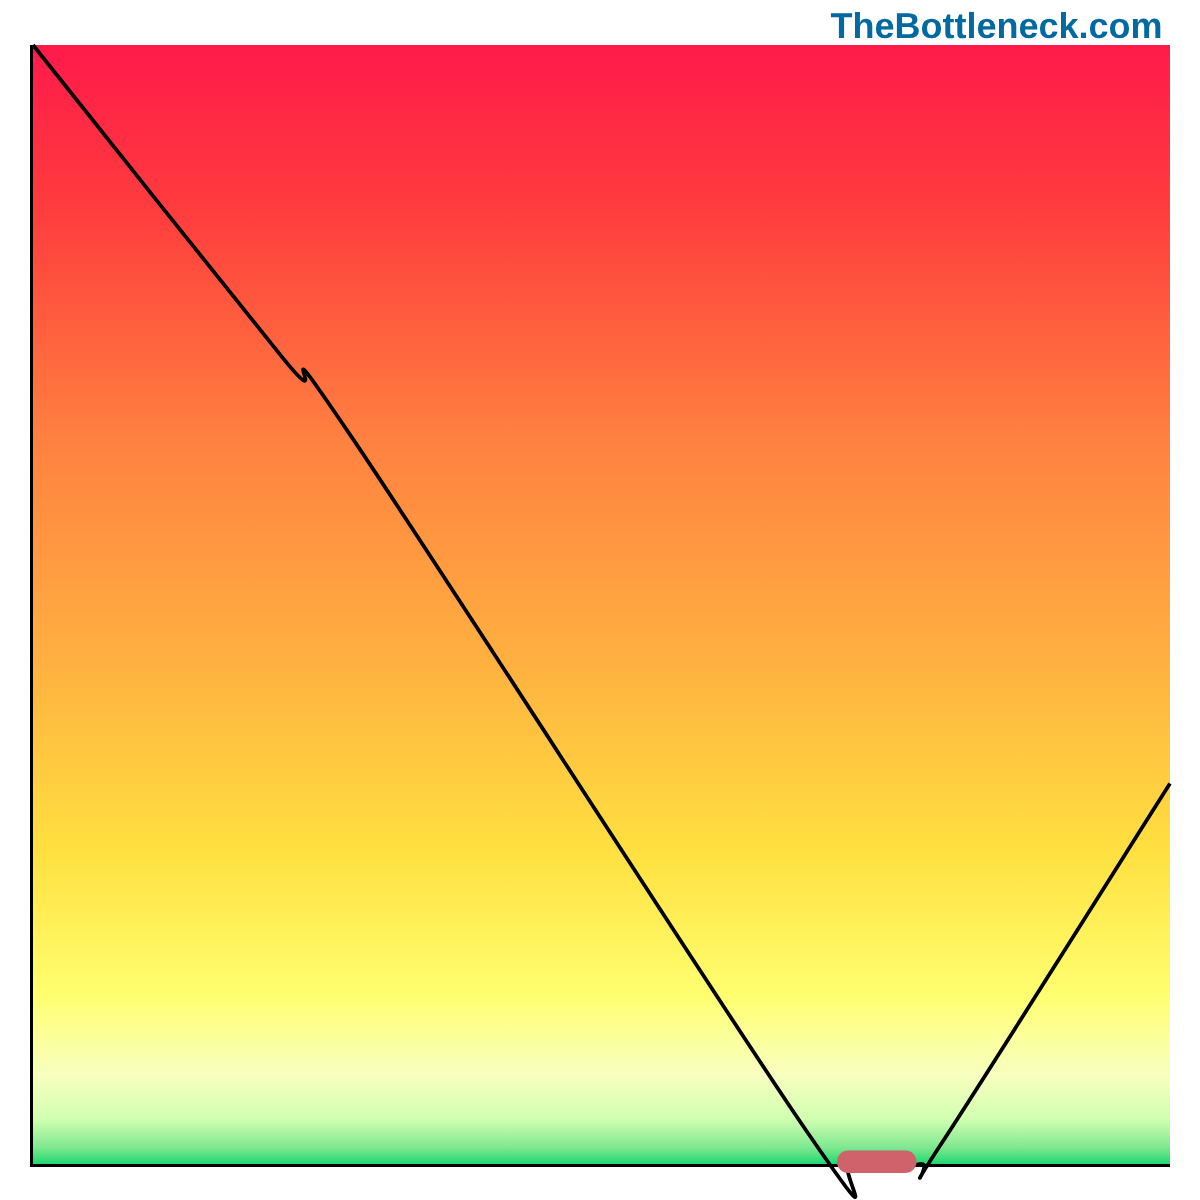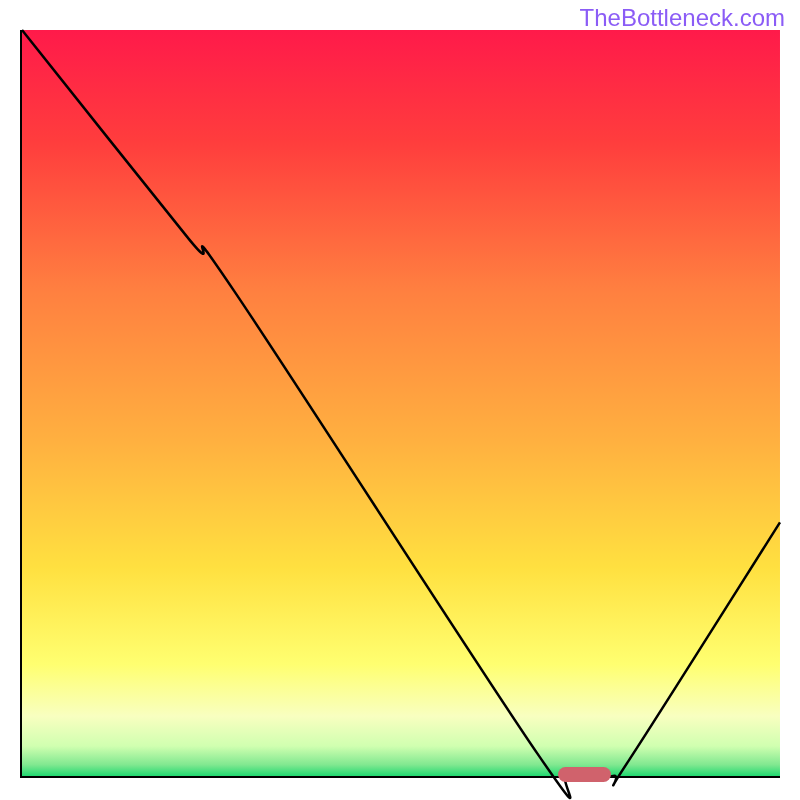--- a/index.html
+++ b/index.html
@@ -6,24 +6,24 @@
   body {
     width: 800px;
     height: 800px;
     background: white;
     position: relative;
     font-family: Arial, sans-serif;
   }
   .watermark {
     position: absolute;
     top: 4px;
-    right: 15px;
+    right: 25px;
     font-size: 24px;
-    color: #8b5cf6;
-    font-weight: normal;
+    color: #0369a1;
+    font-weight: bold;
     z-index: 10;
   }
   .chart-area {
     position: absolute;
     left: 20px;
     top: 30px;
     width: 760px;
     height: 748px;
     border: 2px solid black;
     border-top: none;

